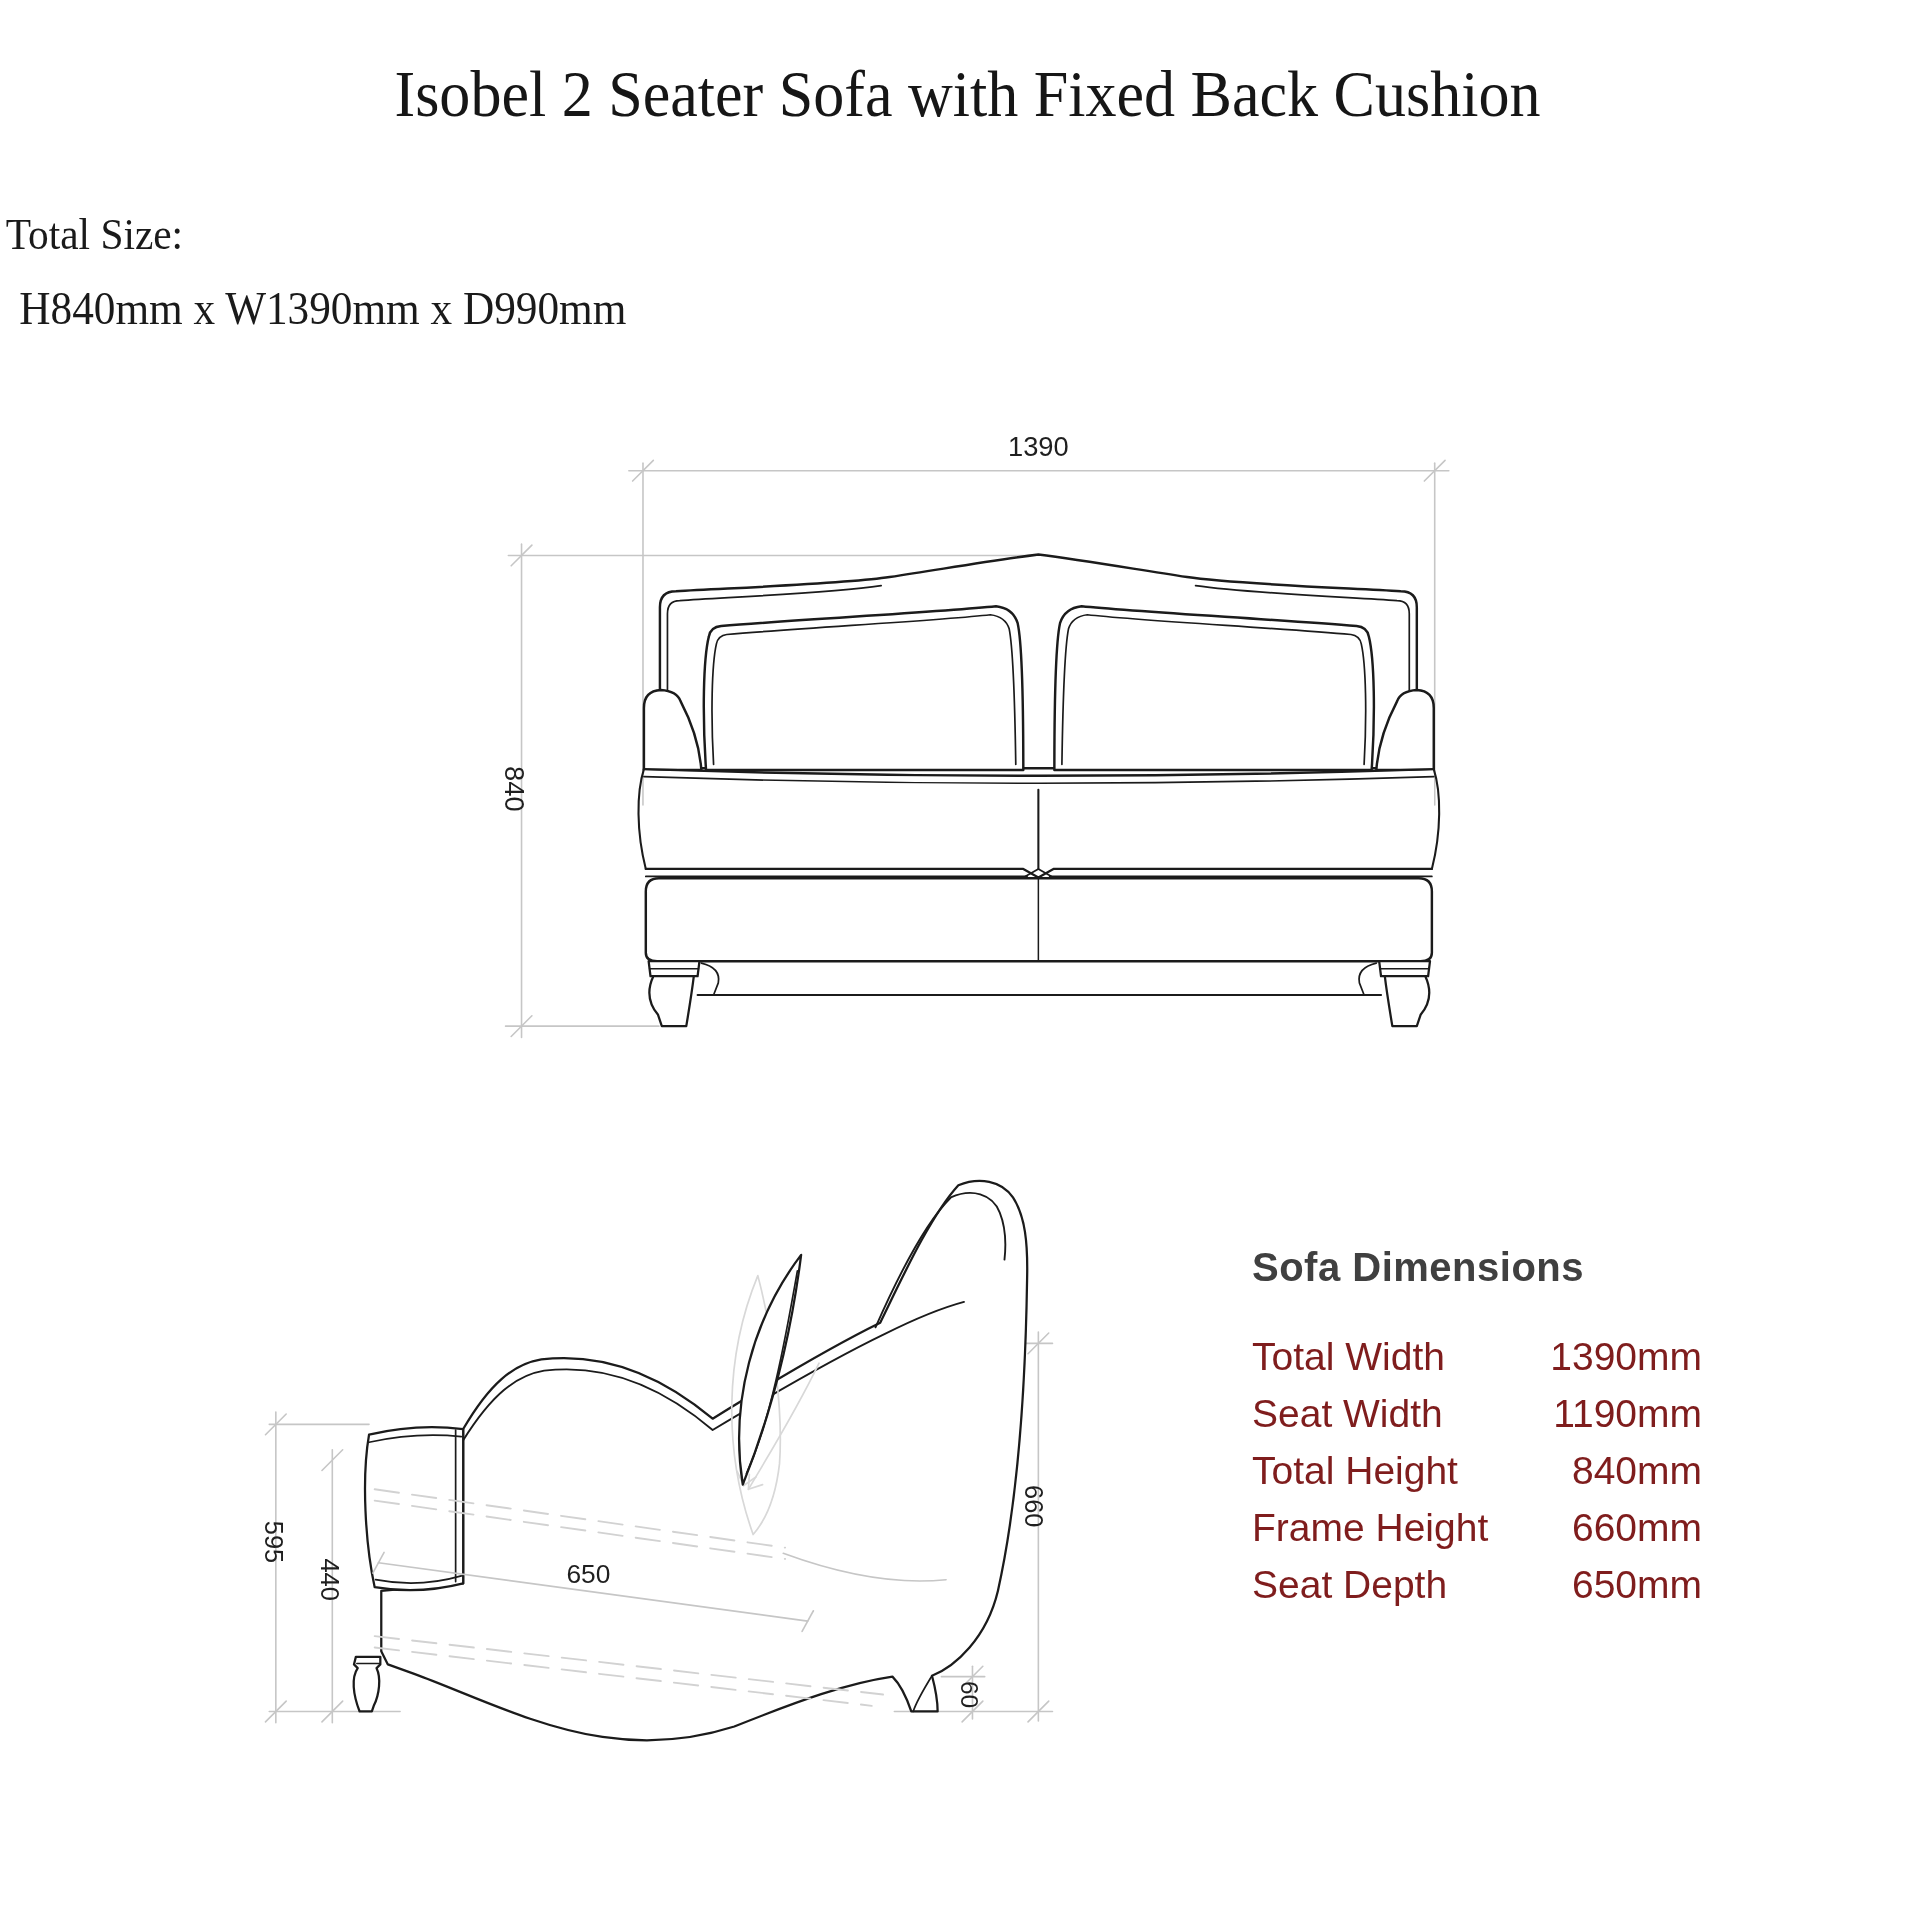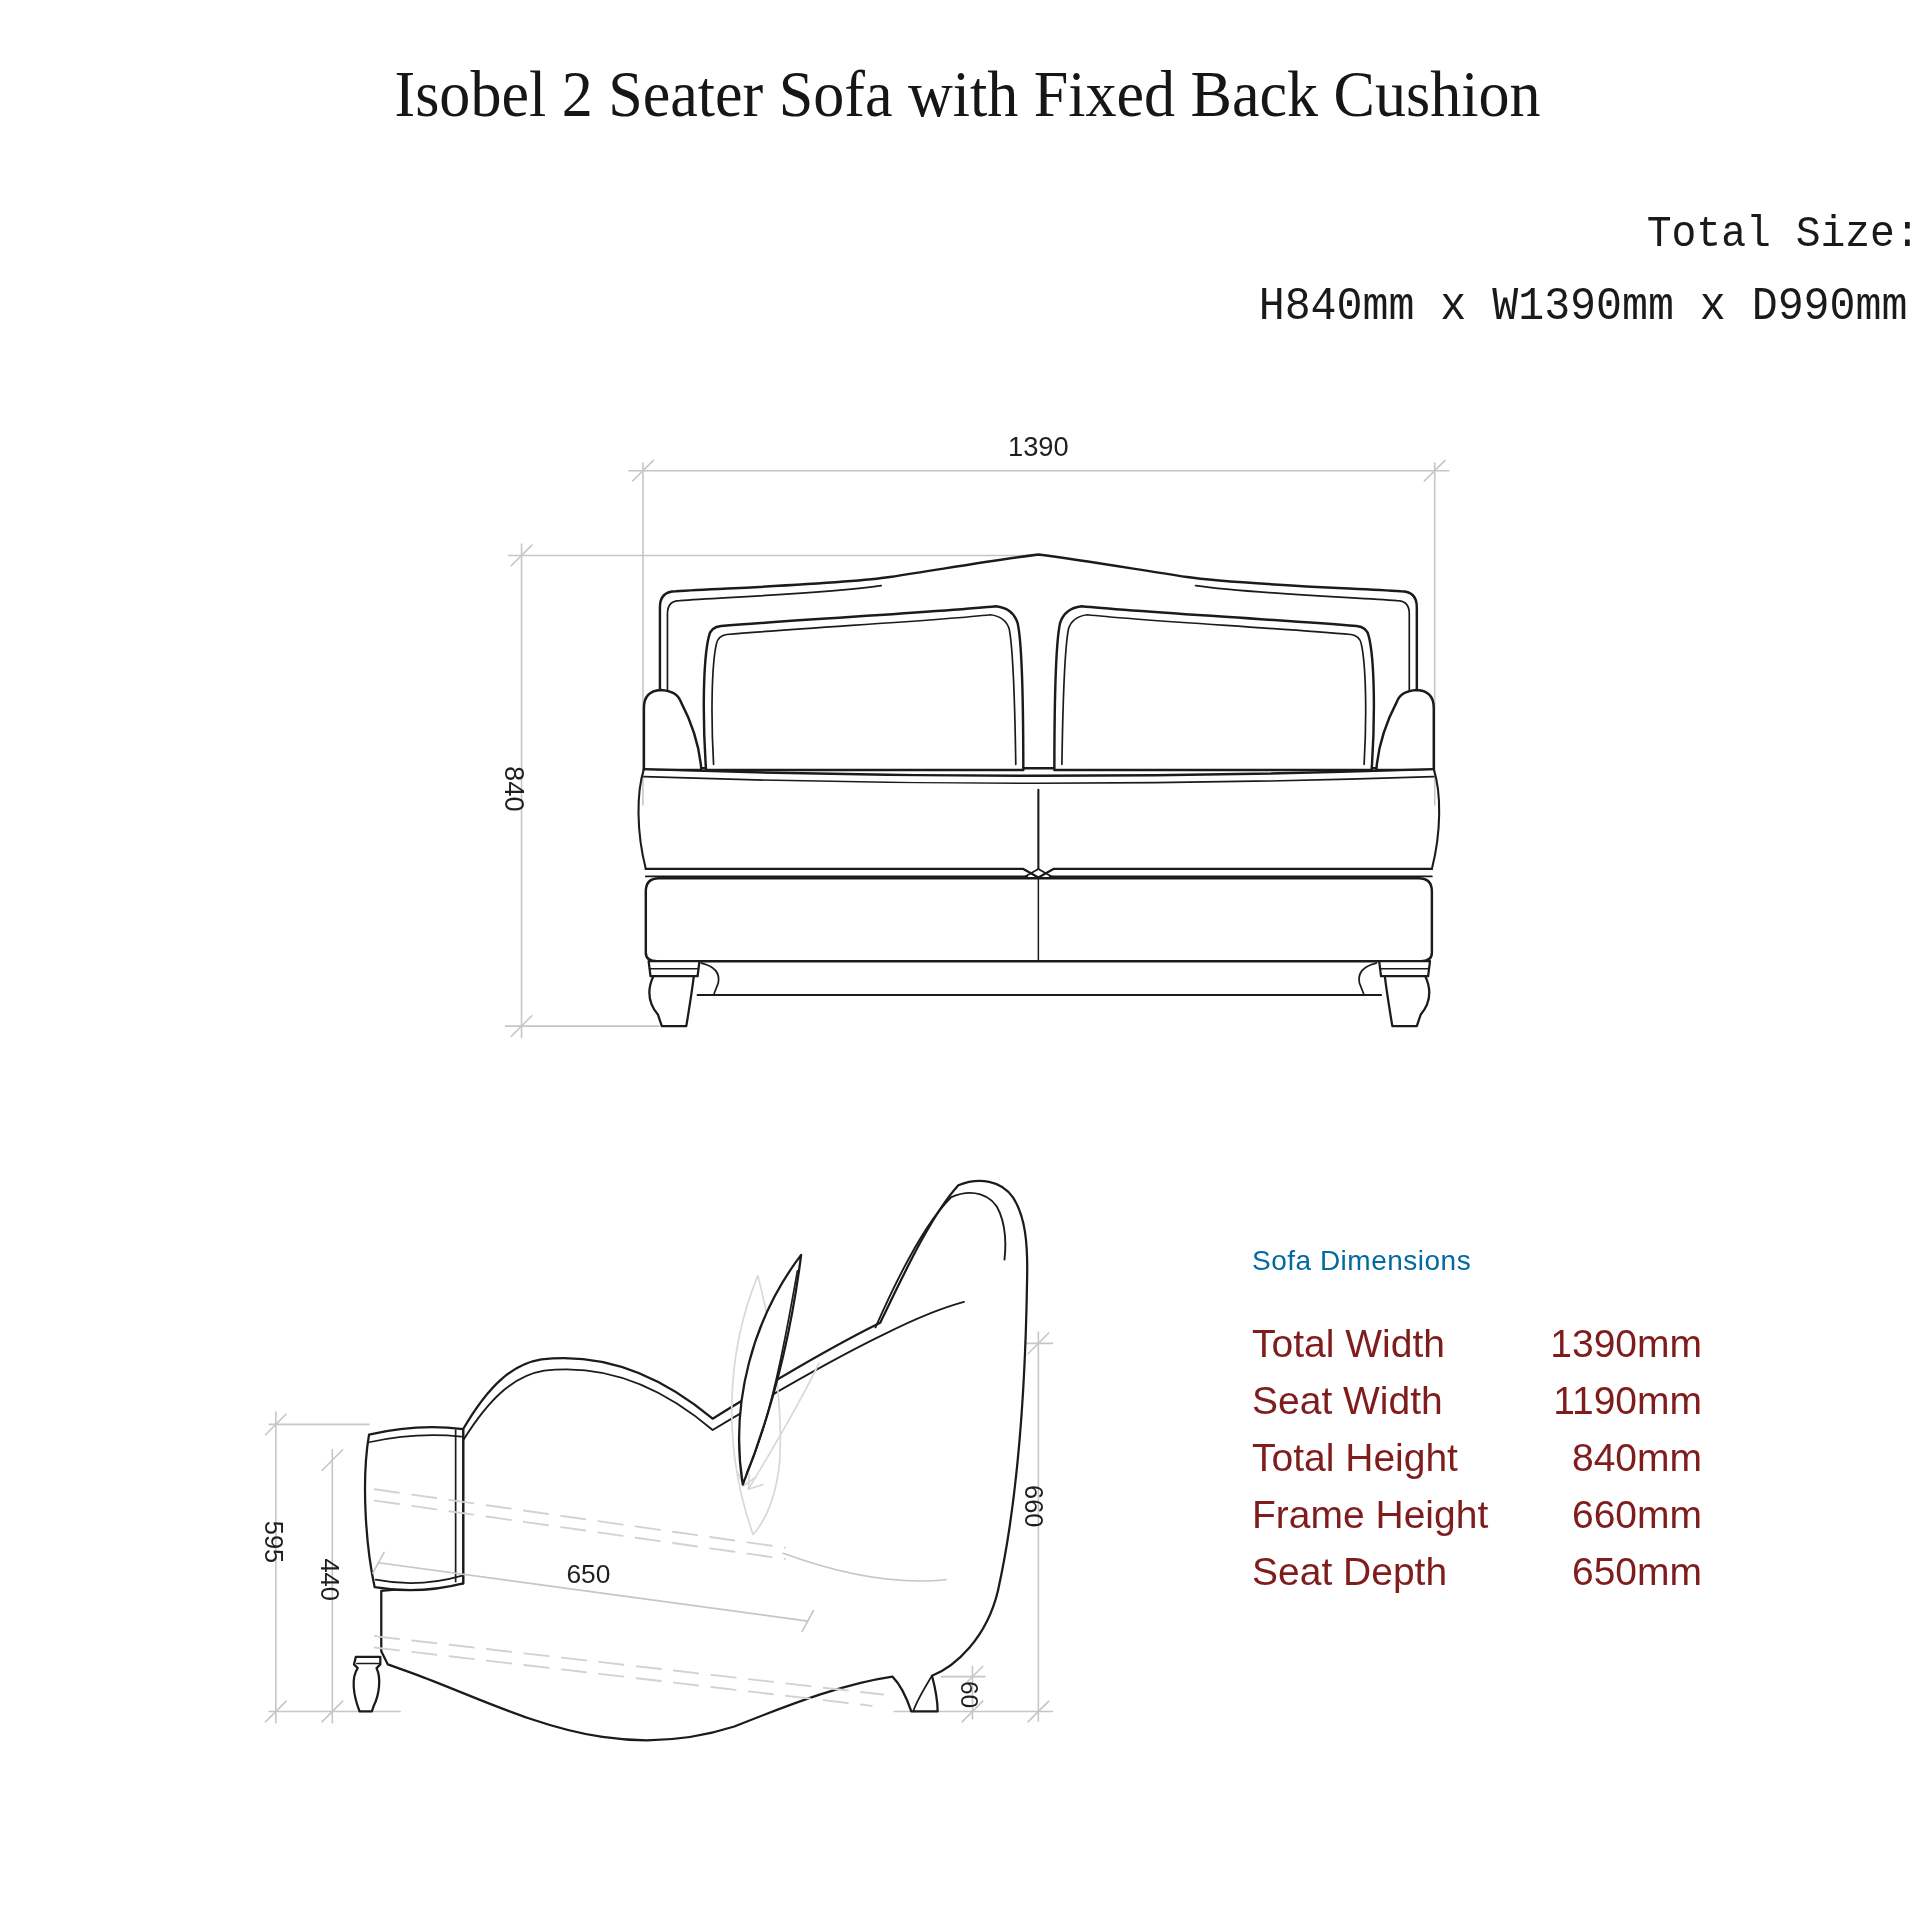--- a/index.html
+++ b/index.html
@@ -2,28 +2,28 @@
 <html style="font-size:15px"><head>
 <meta charset="utf-8">
 <style>
   html,body{margin:0;padding:0;background:#ffffff;}
   .page{position:relative;width:1928px;height:1928px;background:#fff;overflow:hidden;
         font-family:"Liberation Sans","DejaVu Sans",sans-serif;color:#141414;}
   .title-wrap{position:absolute;top:56px;left:4px;width:1928px;text-align:center;}
   .title-wrap .t{display:inline-block;transform:scaleX(0.94);
         font-family:"Liberation Serif","DejaVu Serif",serif;font-weight:400;
         font-size:66px;letter-spacing:0px;color:#161616;white-space:nowrap;}
-  .subtitle-wrap{position:absolute;top:209px;left:0;width:1928px;text-align:right;
-        font-family:Liberation Mono, monospace;color:#1a1a1a;}
+  .subtitle-wrap{position:absolute;top:209px;left:0;width:1928px;text-align:left;
+        font-family:Liberation Serif, serif;color:#1a1a1a;}
   .subtitle-wrap .line1{font-size:44px;}
   .subtitle-wrap .line2{font-size:46px;margin-top:22px;}
   .subtitle-wrap .s{display:inline-block;transform:scaleX(0.94);white-space:nowrap;}
   svg.drawing{position:absolute;left:0;top:0;}
   .dims-table{position:absolute;left:1252px;top:1245px;width:450px;}
-  .dims-table .tbl-title{font-size:28px;font-weight:normal;color:#0369a1;letter-spacing:0.5px;}
+  .dims-table .tbl-title{font-size:40px;font-weight:bold;color:#404040;letter-spacing:0.5px;}
   .dims-table .rows{margin-top:45px;}
   .dims-table .row{display:flex;justify-content:space-between;align-items:baseline;
         height:57px;font-size:39px;color:#7f1d1d;}
   .dims-table .row .lab{text-align:left;}
   .dims-table .row .val{text-align:left;margin-left:14px;}
   text{font-family:"Liberation Sans","DejaVu Sans",sans-serif;fill:#1f1f1f;}
 </style>
 </head>
 <body>
 

